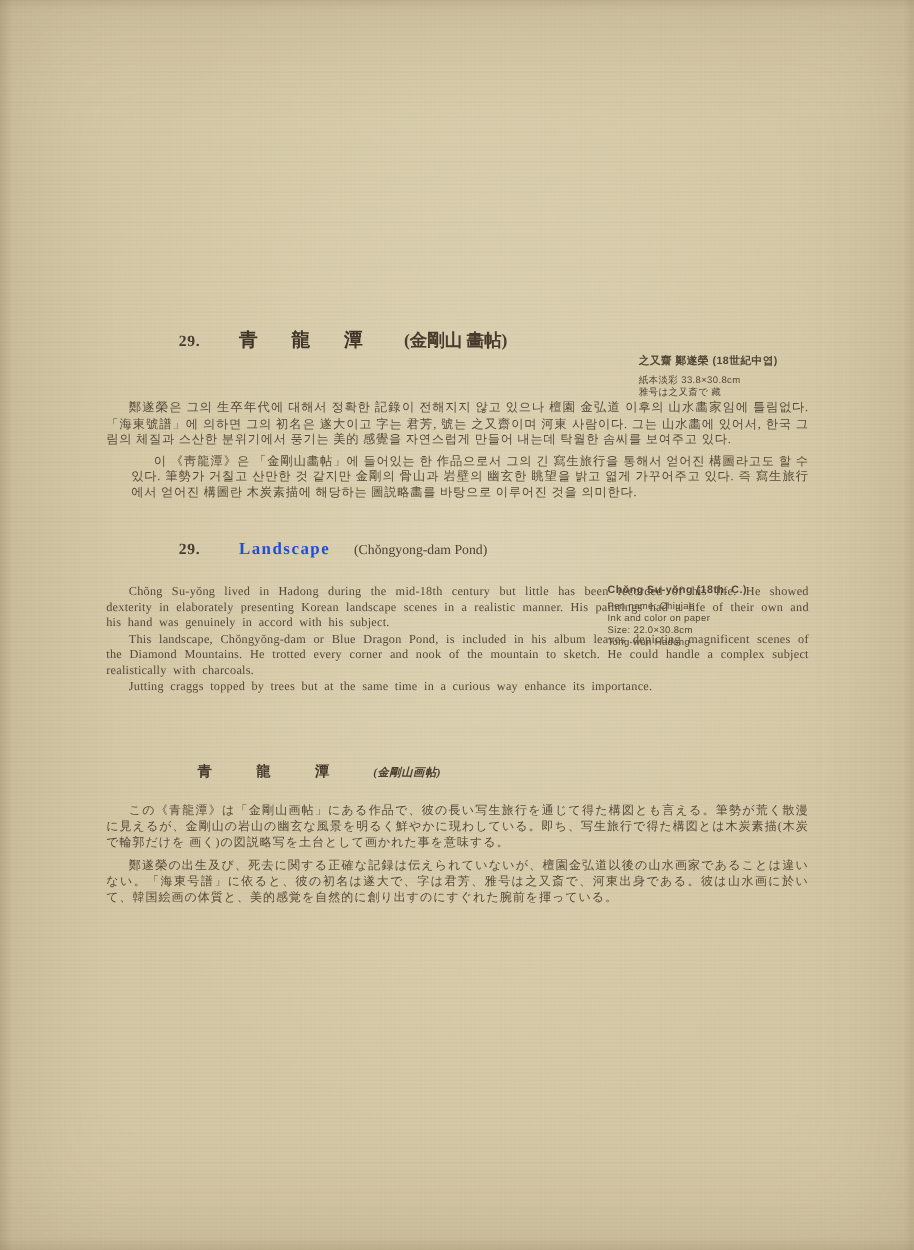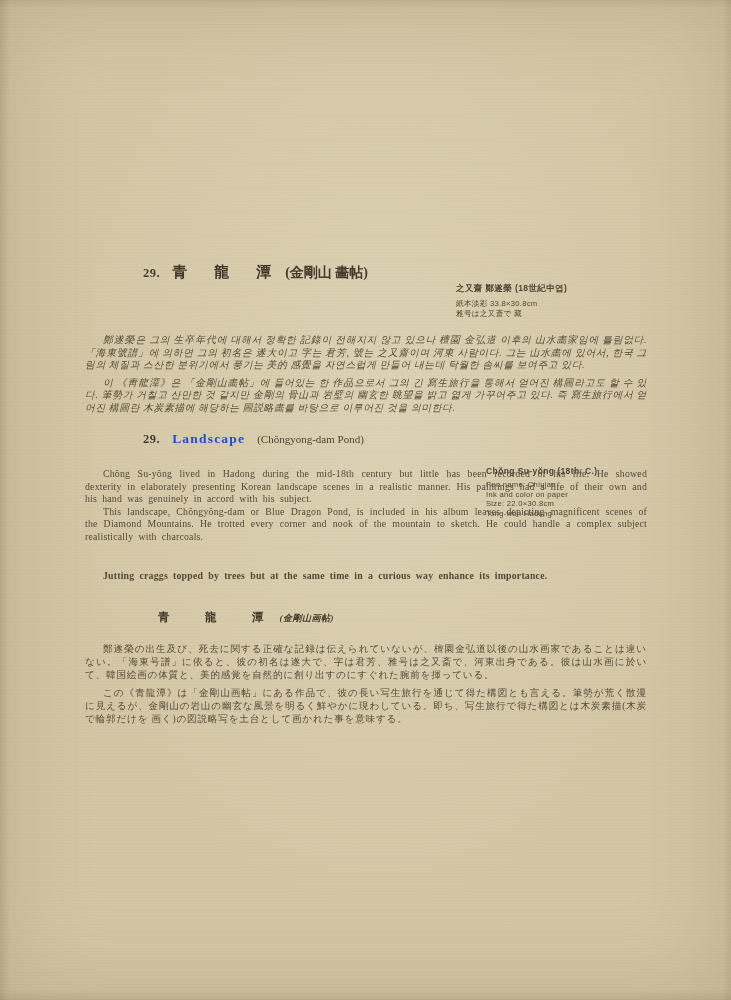--- a/index.html
+++ b/index.html
@@ -16,62 +16,62 @@
       linear-gradient(0deg, rgba(96,76,44,0.12) 0px, rgba(96,76,44,0.0) 10px),
       repeating-linear-gradient(0deg, rgba(120,98,60,0.035) 0 1px, rgba(0,0,0,0) 1px 3px),
       repeating-linear-gradient(90deg, rgba(255,255,240,0.03) 0 1px, rgba(0,0,0,0) 1px 2px);
     box-shadow: inset 0 0 90px rgba(110,90,55,0.22);
     overflow: hidden;
     color: #4f4334;
   }
   .abs { position: absolute; }
 
   
-  .entry-head { display: flex; align-items: baseline; white-space: nowrap; }
+  .entry-head { display: flex; align-items: baseline; white-space: nowrap; gap: 19px; }
   .entry-num  { font-weight: bold; font-size: 12.5px; letter-spacing: 0.5px; margin-right: 12px; color: #473c2e; }
   .k-main     { font-weight: bold; font-size: 15px; letter-spacing: 6px; color: #3f3527; }
   .k-sub      { font-weight: bold; font-size: 14px; margin-left: 8px; color: #473c2e; }
 
   .e-main     { font-weight: bold; font-size: 13.5px; letter-spacing: 1.2px; color: #1d4ed8; }
-  .e-sub      { font-size: 11px; margin-left: 12px; color: #4f4334; }
+  .e-sub      { font-size: 11px; margin-left: 0; color: #4f4334; }
 
   .j-main     { font-weight: bold; font-size: 11.5px; letter-spacing: 12px; color: #42382a; }
   .j-sub      { font-weight: bold; font-size: 9px; margin-left: 4px; letter-spacing: 0.5px; color: #473c2e; font-style: italic; }
 
   
   .credit { font-family: "Liberation Sans", sans-serif; color: #514535; }
   .credit .c1 { font-size: 8.5px; font-weight: bold; letter-spacing: 0.4px; margin-bottom: 4px; }
   .credit .cl { font-size: 7.6px; line-height: 9.6px; letter-spacing: 0.3px; }
 
   
   .textblock { width: 562px; text-align: justify; }
   .textblock p { text-indent: 18px; }
   .ko p { font-size: 9.8px; line-height: 12.6px; letter-spacing: 0.6px; color: #564a39; }
-  .ko p + p { margin-top: 5px; }
+  .ko p + p { margin-top: 5px; margin-left: 20px; }
   .en p { font-size: 9.8px; line-height: 12.6px; word-spacing: 2.5px; letter-spacing: 0.2px; color: #54483a; }
-  .en p.spaced { margin-top: 26px; font-weight: bold; }
+  .en p.spaced { margin-top: 0; }
   .ja p { font-size: 9.6px; line-height: 13.2px; letter-spacing: 0.8px; color: #564a39; }
   .ja p + p { margin-top: 4px; }
 </style>
 </head>
 <body>
 
 <div class="abs entry-head" style="left:143px; top:263px;">
   <span class="entry-num">29.</span>
   <span class="k-main">青　龍　潭</span>
   <span class="k-sub">(金剛山 畵帖)</span>
 </div>
 
-<div class="abs credit" style="left:456px; top:283px;">
+<div class="abs credit" style="left:511px; top:283px;">
   <div class="c1">之又齋 鄭遂榮 (18世紀中엽)</div>
   <div class="cl">紙本淡彩  33.8×30.8cm</div>
   <div class="cl">雅号は之又斎で 藏</div>
 </div>
 
-<div class="abs textblock ko" style="left:85px; top:334px;font-style:italic;">
+<div class="abs textblock ko" style="left:85px; top:321px;">
   <p>鄭遂榮은 그의 生卒年代에 대해서 정확한 記錄이 전해지지 않고 있으나 檀園 金弘道 이후의 山水畵家임에 틀림없다. 「海東號譜」에 의하면 그의 初名은 遂大이고 字는 君芳, 號는 之又齋이며 河東 사람이다. 그는 山水畵에 있어서, 한국 그림의 체질과 스산한 분위기에서 풍기는 美的 感覺을 자연스럽게 만들어 내는데 탁월한 솜씨를 보여주고 있다.</p>
   <p>이 《靑龍潭》은 「金剛山畵帖」에 들어있는 한 作品으로서 그의 긴 寫生旅行을 통해서 얻어진 構圖라고도 할 수 있다. 筆勢가 거칠고 산만한 것 같지만 金剛의 骨山과 岩壁의 幽玄한 眺望을 밝고 엷게 가꾸어주고 있다. 즉 寫生旅行에서 얻어진 構圖란 木炭素描에 해당하는 圖説略畵를 바탕으로 이루어진 것을 의미한다.</p>
 </div>
 
 <div class="abs entry-head" style="left:143px; top:431px;">
   <span class="entry-num">29.</span>
   <span class="e-main">Landscape</span>
   <span class="e-sub">(Chŏngyong-dam Pond)</span>
 </div>
 
@@ -88,15 +88,15 @@
   <p>This landscape, Chŏngyŏng-dam or Blue Dragon Pond, is included in his album leaves depicting magnificent scenes of the Diamond Mountains. He trotted every corner and nook of the mountain to sketch. He could handle a complex subject realistically with charcoals.</p>
   <p class="spaced">Jutting craggs topped by trees but at the same time in a curious way enhance its importance.</p>
 </div>
 
 <div class="abs entry-head" style="left:158px; top:610px;">
   <span class="j-main">青　龍　潭</span>
   <span class="j-sub">(金剛山画帖)</span>
 </div>
 
 <div class="abs textblock ja" style="left:85px; top:642px;">
+  <p>この《青龍潭》は「金剛山画帖」にある作品で、彼の長い写生旅行を通じて得た構図とも言える。筆勢が荒く散漫に見えるが、金剛山の岩山の幽玄な風景を明るく鮮やかに現わしている。即ち、写生旅行で得た構図とは木炭素描(木炭で輪郭だけを 画く)の図説略写を土台として画かれた事を意味する。</p>
   <p>鄭遂榮の出生及び、死去に関する正確な記録は伝えられていないが、檀園金弘道以後の山水画家であることは違いない。「海東号譜」に依ると、彼の初名は遂大で、字は君芳、雅号は之又斎で、河東出身である。彼は山水画に於いて、韓国絵画の体質と、美的感覚を自然的に創り出すのにすぐれた腕前を揮っている。</p>
-  <p>この《青龍潭》は「金剛山画帖」にある作品で、彼の長い写生旅行を通じて得た構図とも言える。筆勢が荒く散漫に見えるが、金剛山の岩山の幽玄な風景を明るく鮮やかに現わしている。即ち、写生旅行で得た構図とは木炭素描(木炭で輪郭だけを 画く)の図説略写を土台として画かれた事を意味する。</p>
 </div>
 
 </body></html>

